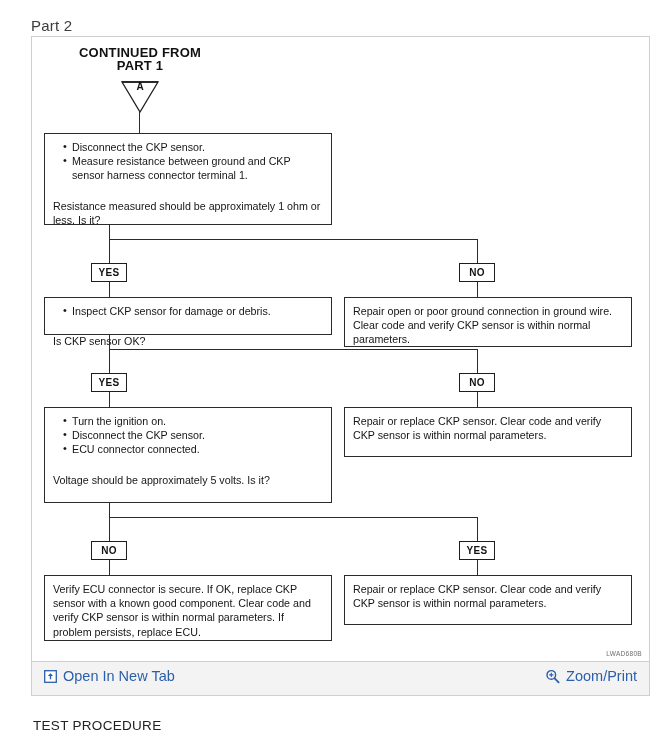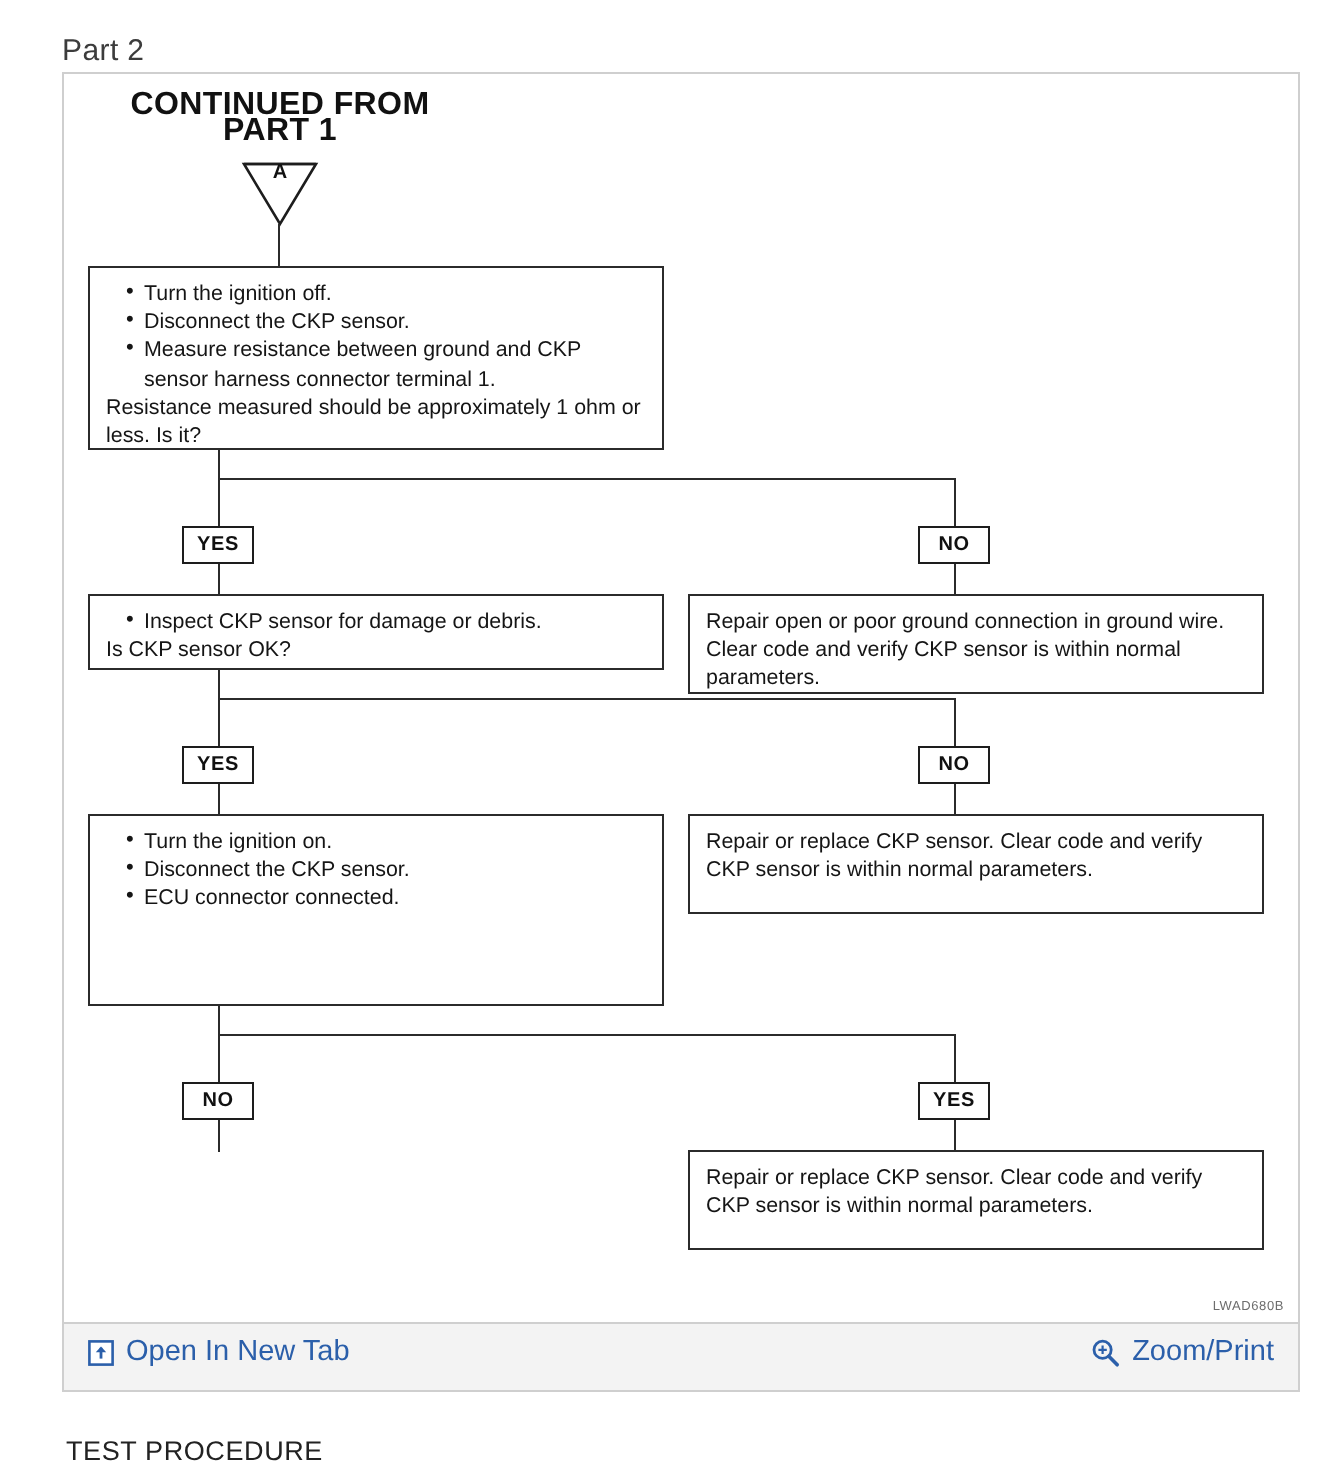--- a/index.html
+++ b/index.html
@@ -52,21 +52,21 @@
     height: 626px;
   }
 
   
   .cont-from {
     position: absolute;
     left: 33px;
     top: 9px;
     width: 150px;
     text-align: center;
-    font-size: 16px;
+    font-size: 13px;
     font-weight: bold;
     line-height: 13px;
     color: #111;
     letter-spacing: .2px;
   }
 
   
   .tri-wrap {
     position: absolute;
     left: 77px;
@@ -107,21 +107,21 @@
     margin: 0;
   }
   .box li:before {
     content: "•";
     position: absolute;
     left: 0;
     top: -1px;
     font-size: 11px;
   }
   .box .tail {
-    margin-top: 0px;
+    margin-top: 16px;
   }
 
   
   .ynbox {
     position: absolute;
     border: 1.3px solid #1d1d1d;
     background: #fff;
     box-sizing: border-box;
     width: 36px;
     height: 19px;
@@ -218,21 +218,20 @@
           <polygon points="13,3 49,3 31,33" fill="#ffffff" stroke="#1d1d1d" stroke-width="1.3"></polygon>
           <line x1="13" y1="3" x2="49" y2="3" stroke="#1d1d1d" stroke-width="1.3"></line>
         </svg>
         <div class="tri-letter">A</div>
       </div>
 
       <div class="vline" style="left:107px; top:75px; height:22px;"></div>
 
       <div class="box" style="left:12px; top:96px; width:288px; height:92px;">
         <ul>
-          <li>Turn the ignition off.</li>
           <li>Disconnect the CKP sensor.</li>
           <li>Measure resistance between ground and CKP sensor harness connector terminal 1.</li>
         </ul>
         <div class="tail">Resistance measured should be approximately 1 ohm or less. Is it?</div>
       </div>
 
       <div class="vline" style="left:77px; top:188px; height:15px;"></div>
       <div class="hline" style="left:77px; top:202px; width:369px;"></div>
       <div class="vline" style="left:77px; top:202px; height:24px;"></div>
       <div class="vline" style="left:445px; top:202px; height:24px;"></div>
@@ -262,35 +261,37 @@
 
       <div class="vline" style="left:77px; top:355px; height:16px;"></div>
       <div class="vline" style="left:445px; top:355px; height:16px;"></div>
 
       <div class="box" style="left:12px; top:370px; width:288px; height:96px;">
         <ul>
           <li>Turn the ignition on.</li>
           <li>Disconnect the CKP sensor.</li>
           <li>ECU connector connected.</li>
         </ul>
+        <div class="tail">Voltage should be approximately 5 volts. Is it?</div>
       </div>
 
       <div class="box" style="left:312px; top:370px; width:288px; height:50px;">Repair or replace CKP sensor. Clear code and verify CKP sensor is within normal parameters.</div>
 
       <div class="vline" style="left:77px; top:466px; height:15px;"></div>
       <div class="hline" style="left:77px; top:480px; width:369px;"></div>
       <div class="vline" style="left:77px; top:480px; height:24px;"></div>
       <div class="vline" style="left:445px; top:480px; height:24px;"></div>
 
       <div class="ynbox" style="left:59px; top:504px;">NO</div>
       <div class="ynbox" style="left:427px; top:504px;">YES</div>
 
       <div class="vline" style="left:77px; top:523px; height:16px;"></div>
       <div class="vline" style="left:445px; top:523px; height:16px;"></div>
 
+      <div class="box" style="left:12px; top:538px; width:288px; height:66px;">Verify ECU connector is secure. If OK, replace CKP sensor with a known good component. Clear code and verify CKP sensor is within normal parameters.  If problem persists, replace ECU.</div>
 
       <div class="box" style="left:312px; top:538px; width:288px; height:50px;">Repair or replace CKP sensor. Clear code and verify CKP sensor is within normal parameters.</div>
 
       <div class="fig-code">LWAD680B</div>
     </div>
   </div>
 </div>
 
 <div class="toolbar">
   <a class="tb-link tb-left">

